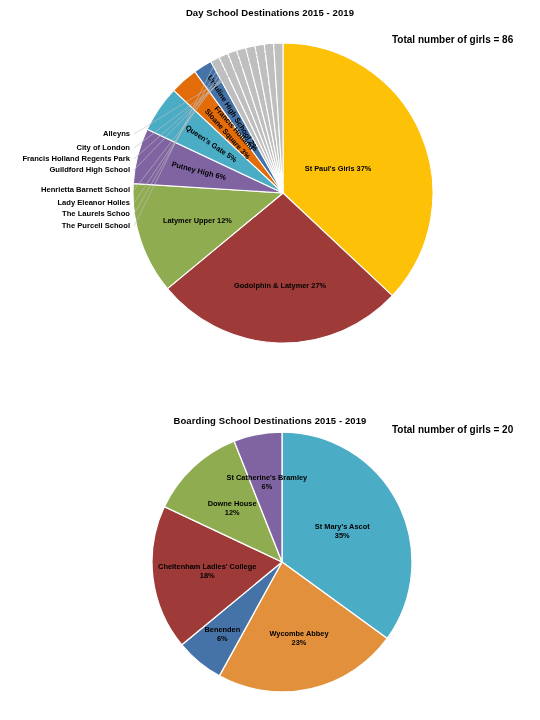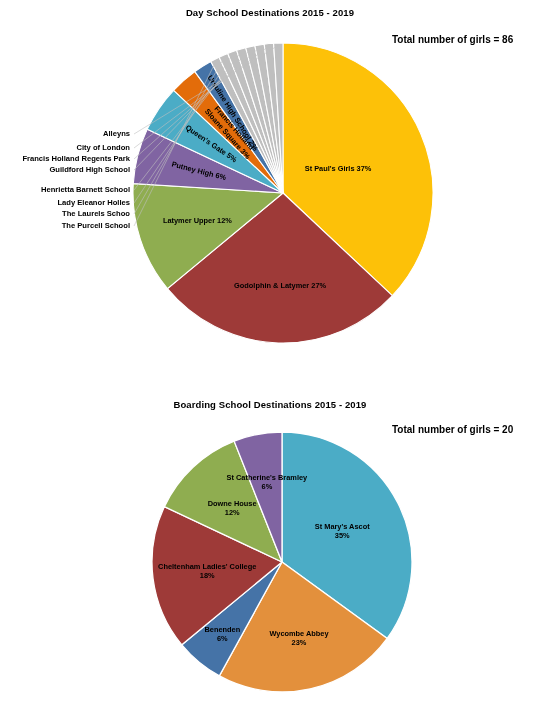--- a/index.html
+++ b/index.html
@@ -27,21 +27,21 @@
   .chart-title {
     position: absolute;
     width: 540px;
     text-align: center;
     font-size: 9.5px;
     font-weight: bold;
     letter-spacing: 0.1px;
     color: #000;
   }
   #day-chart .chart-title { top: 7px; }
-  #boarding-chart .chart-title { top: 19px; }
+  #boarding-chart .chart-title { top: 35px; }
 
   .total-note {
     position: absolute;
     font-size: 10px;
     font-weight: bold;
     color: #000;
     white-space: nowrap;
   }
   #day-chart .total-note { top: 34px; left: 392px; }
   #boarding-chart .total-note { top: 44px; left: 392px; }

